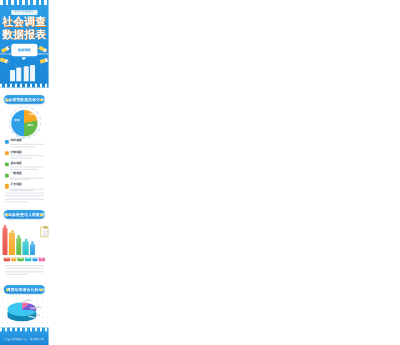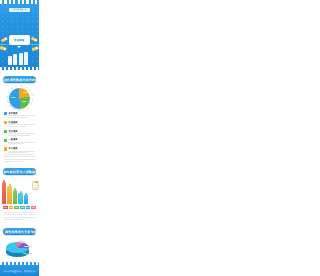--- a/index.html
+++ b/index.html
@@ -220,20 +220,24 @@
 <div class="poster">
 
   <div class="header">
     <div class="hdr-scallop"></div>
     <div class="hdr-dots"></div>
 
     <div class="hdr-ribbon">
       <span>中国人民调查中心</span>
     </div>
 
+    <div class="hdr-title">
+      <span class="l1">社会调查</span>
+      <span class="l2">数据报表</span>
+    </div>
 
     <div class="hdr-sub">
       <span>SOCIAL SURVEY DATA REPORT</span>
     </div>
 
     <div class="bubble">
       <div class="bubble-txt">数据调查</div>
     </div>
 
     <div class="pencil p1">

